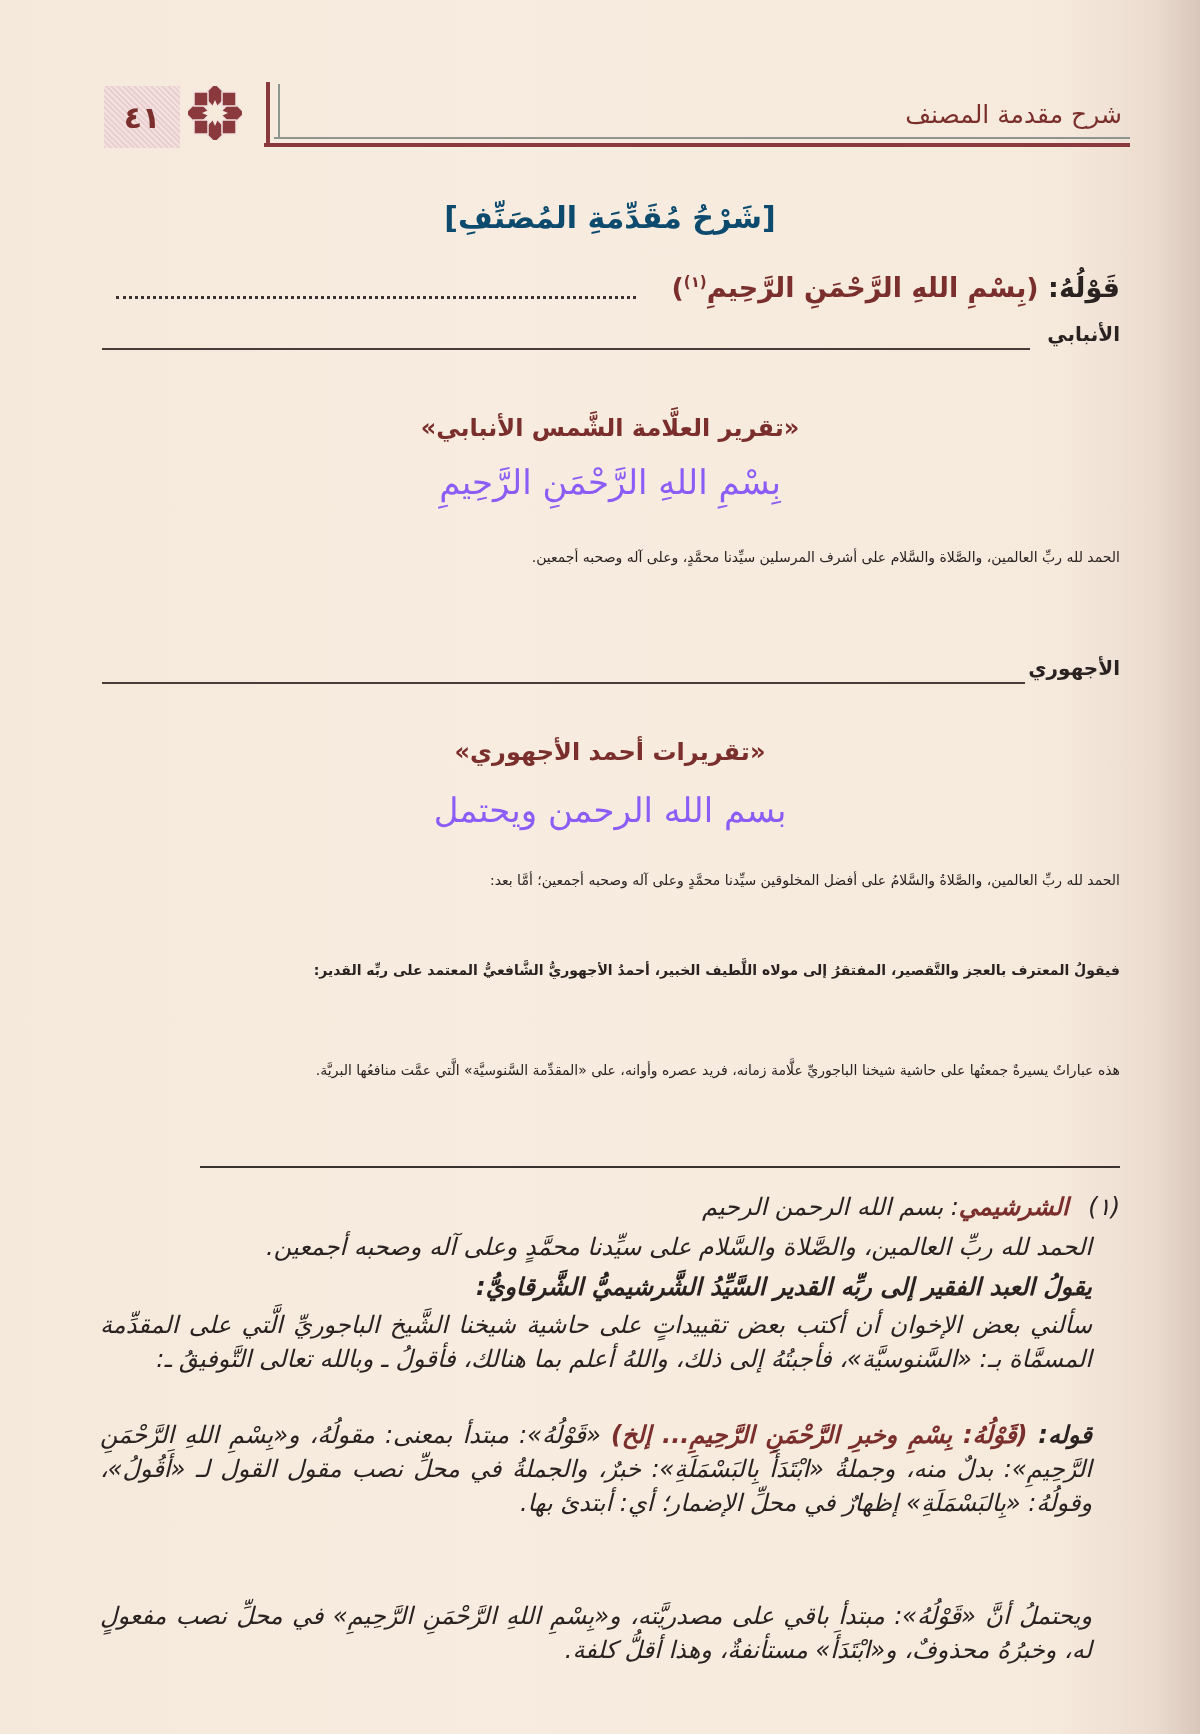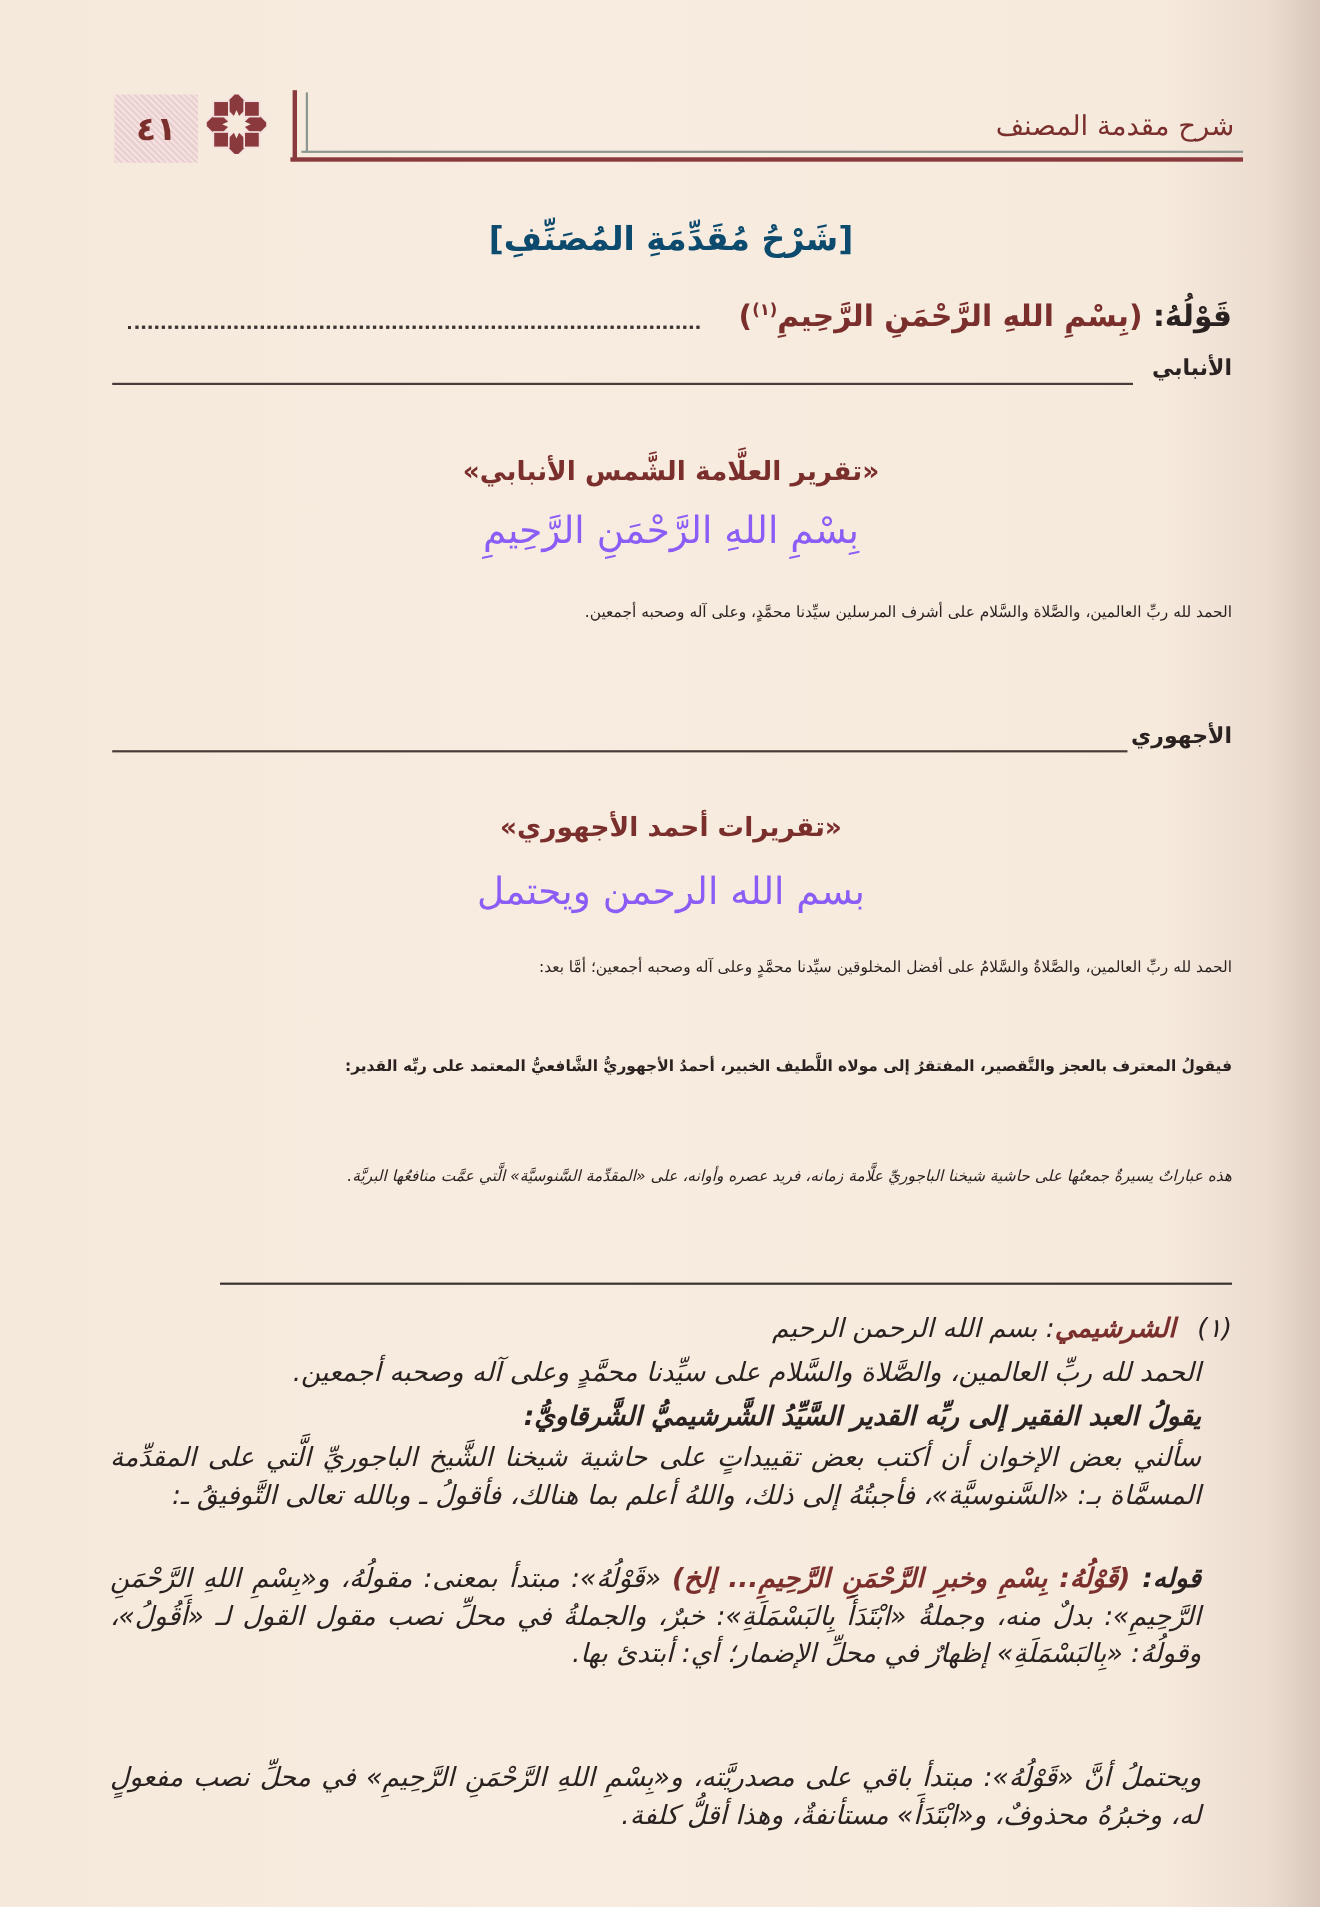--- a/index.html
+++ b/index.html
@@ -95,21 +95,21 @@
   <div class="divider" style="top:656px;">
     <span class="lbl">الأجهوري</span>
     <div class="line" style="right:95px;"></div>
   </div>
 
   <div class="center sub-title" style="top:738px;">«تقريرات أحمد الأجهوري»</div>
   <div class="center basmala" style="top:790px;">بسم الله الرحمن ويحتمل</div>
 
   <div class="para bold" style="top:948px;">فيقولُ المعترف بالعجز والتَّقصير، المفتقرُ إلى مولاه اللَّطيف الخبير، أحمدُ الأجهوريُّ الشَّافعيُّ المعتمد على ربِّه القدير:</div>
   <div class="para" style="top:858px;">الحمد لله ربِّ العالمين، والصَّلاةُ والسَّلامُ على أفضل المخلوقين سيِّدنا محمَّدٍ وعلى آله وصحبه أجمعين؛ أمَّا بعد:</div>
-  <div class="para" style="top:1048px;font-style:italic;">هذه عباراتٌ يسيرةٌ جمعتُها على حاشية شيخنا الباجوريِّ علَّامة زمانه، فريد عصره وأوانه، على «المقدِّمة السَّنوسيَّة» الَّتي عمَّت منافعُها البريَّة.</div>
+  <div class="para" style="top:1048px;">هذه عباراتٌ يسيرةٌ جمعتُها على حاشية شيخنا الباجوريِّ علَّامة زمانه، فريد عصره وأوانه، على «المقدِّمة السَّنوسيَّة» الَّتي عمَّت منافعُها البريَّة.</div>
 
   <div class="fn-rule" style="left:auto; right:80px; width:920px;"></div>
 
   <div class="fn" style="top:1190px;">
     <span class="num">(١)</span>
     <span class="lbl">الشرشيمي</span><span>: بسم الله الرحمن الرحيم</span>
   </div>
   <div class="fn" style="top:1230px; right:108px;">الحمد لله ربِّ العالمين، والصَّلاة والسَّلام على سيِّدنا محمَّدٍ وعلى آله وصحبه أجمعين.</div>
   <div class="fn bold" style="top:1270px; right:108px;">يقولُ العبد الفقير إلى ربِّه القدير السَّيِّدُ الشَّرشيميُّ الشَّرقاويُّ:</div>
   <div class="fn" style="top:1308px; right:108px;">سألني بعض الإخوان أن أكتب بعض تقييداتٍ على حاشية شيخنا الشَّيخ الباجوريِّ الَّتي على المقدِّمة المسمَّاة بـ: «السَّنوسيَّة»، فأجبتُهُ إلى ذلك، واللهُ أعلم بما هنالك، فأقولُ ـ وبالله تعالى التَّوفيقُ ـ:</div>

